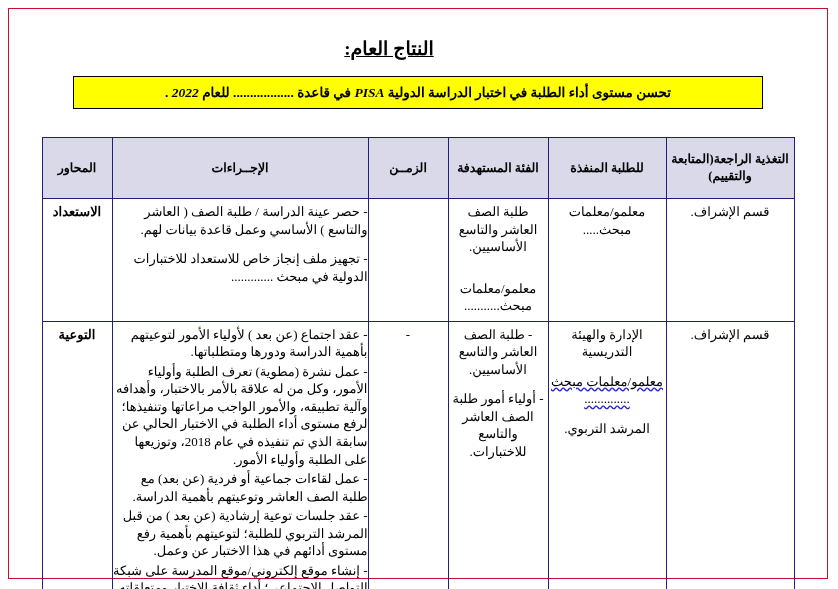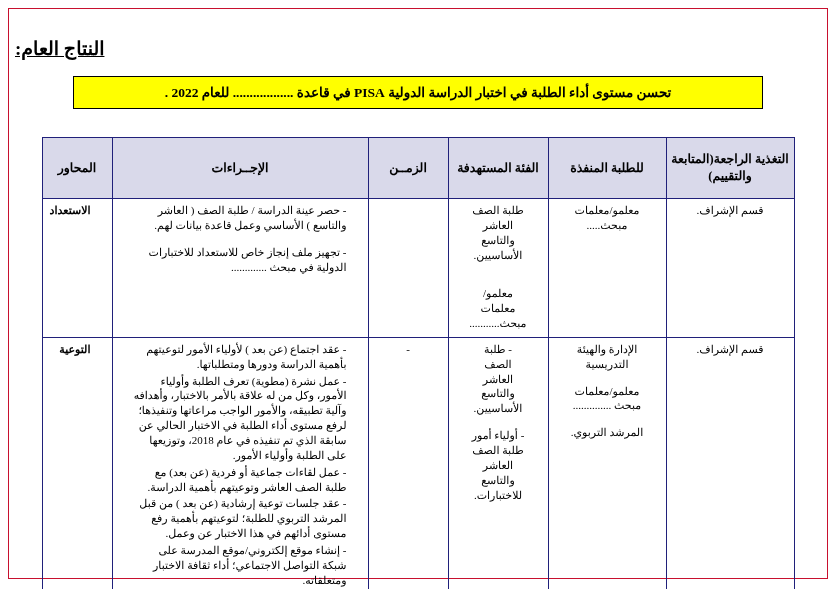--- a/index.html
+++ b/index.html
@@ -28,21 +28,21 @@
   .inner {
     position: absolute;
     left: 6px;
     top: 6px;
     right: 6px;
     bottom: 6px;
     background: #ffffff;
   }
 
   .title-wrap {
-    text-align: left;
+    text-align: center;
     padding: 22px 28px 6px 0;
   }
   .doc-title {
     display: inline-block;
     font-size: 19px;
     font-weight: bold;
     text-decoration: underline;
     direction: rtl;
     margin-right: 30px;
   }
@@ -54,35 +54,36 @@
     padding: 7px 10px;
     text-align: center;
     font-size: 13.5px;
     font-weight: bold;
     direction: rtl;
   }
   .highlight-box .eng {
     font-family: "Liberation Serif", serif;
     direction: ltr;
     display: inline-block;
+    font-style: italic;
   }
 
   table.matrix {
     margin: 28px auto 0 auto;
     border-collapse: collapse;
     width: 752px;
     direction: rtl;
     table-layout: fixed;
   }
   table.matrix th,
   table.matrix td {
     border: 1px solid #20207a;
     vertical-align: top;
-    padding: 4px 21px;
-    font-size: 11px;
+    padding: 4px 0;
+    font-size: 13px;
     line-height: 1.35;
   }
   table.matrix thead th {
     background: #d9d9ea;
     text-align: center;
     vertical-align: middle;
     font-weight: bold;
     font-size: 12.5px;
     height: 54px;
     padding: 3px 4px;
@@ -103,20 +104,21 @@
   td.center-cell {
     text-align: center;
   }
   .row-readiness td { height: 108px; }
   .row-awareness td { height: 224px; }
 
   .p { margin: 0 0 2px 0; }
   .gap { height: 22px; }
   .gap-sm { height: 10px; }
   .squiggle-blue {
+    text-decoration: underline;
     text-decoration-style: wavy;
     text-decoration-color: #2222cc;
   }
 
   .footer {
     position: absolute;
     left: 0;
     right: 30px;
     bottom: 10px;
     text-align: left;

